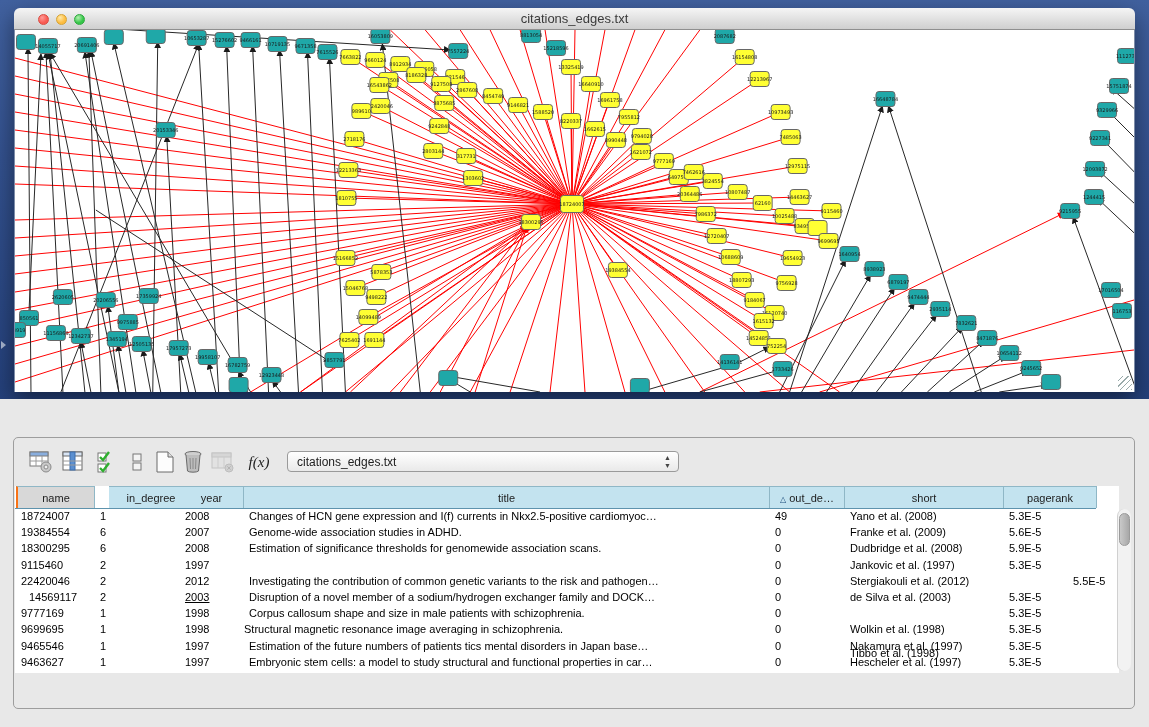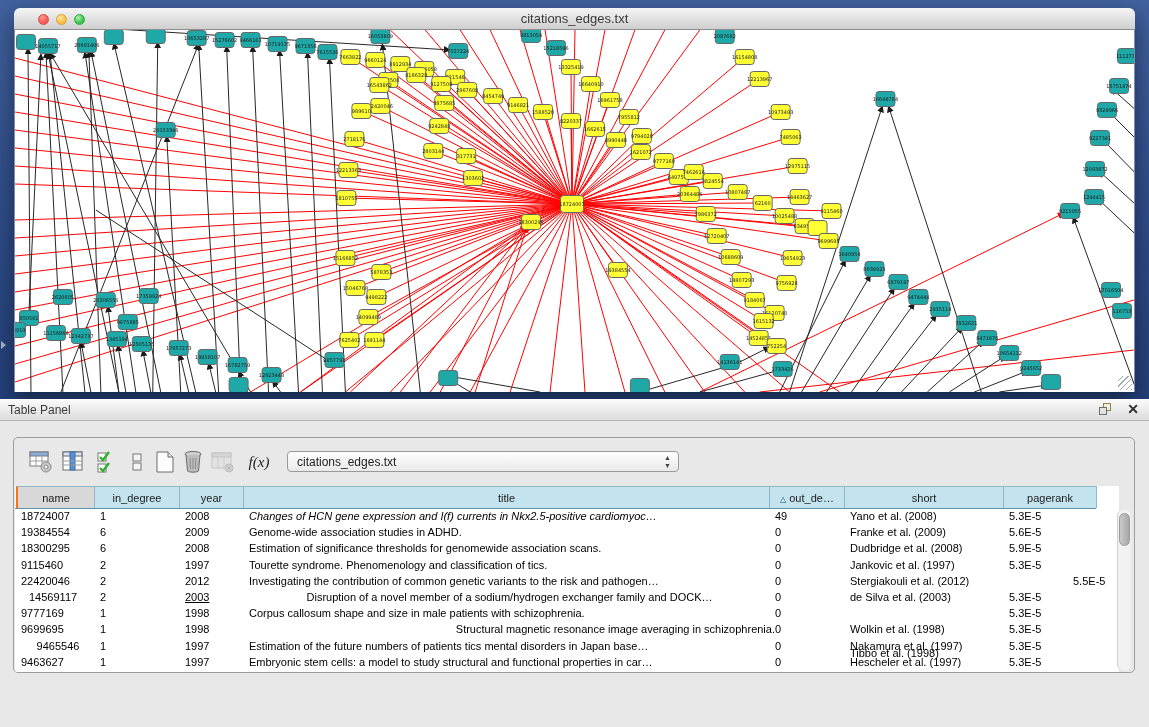--- a/index.html
+++ b/index.html
@@ -33,21 +33,21 @@
   .table-panel { position:absolute; left:0; top:399px; width:1149px; height:328px;
     background:#e8e8e8; }
   .panel-header { height:22px; background:linear-gradient(#fbfbfb,#dcdcdc);
     border-bottom:1px solid #b3b3b3; position:relative; }
   .panel-header .ptitle { position:absolute; left:8px; top:4px; font-size:12px; color:#3b3b3b; }
   .float-icon { position:absolute; right:36px; top:4px; width:14px; height:14px; }
   .float-icon .sq1 { position:absolute; left:4px; top:0; width:8px; height:8px; border:1px solid #8d8348; background:#f2edd8; }
   .float-icon .sq2 { position:absolute; left:0; top:4px; width:8px; height:8px; border:1px solid #6e6e6e; background:#e2e2e2; }
   .close-icon { position:absolute; right:10px; top:2px; font-size:14px; font-weight:bold; color:#2e2e2e; cursor:default; }
 
-  .inner-panel { position:absolute; left:13px; top:38px; width:1122px; height:236px;
+  .inner-panel { position:absolute; left:13px; top:38px; width:1122px; height:272px;
     border:1px solid #9d9d9d; border-radius:5px; background:#e8e8e8; overflow:hidden; }
   .toolbar { position:absolute; left:0; top:0; right:0; height:47px; }
   .tbtn { position:absolute; top:11px; width:26px; height:26px; border:none; background:transparent; padding:0; }
   .tbtn svg { display:block; }
   .fx { font-family:"Liberation Serif", serif; font-style:italic; font-size:15px; color:#222; }
   .selector { position:absolute; left:273px; top:13px; width:392px; height:21px;
     border:1px solid #9a9a9a; border-radius:4px;
     background:linear-gradient(#ffffff,#e9e9e9); font-size:12px; color:#222; }
   .selector .val { position:absolute; left:9px; top:3px; }
   .selector .steppers { position:absolute; right:7px; top:2px; font-size:7px; color:#444; line-height:8px; text-align:center; }
@@ -518,28 +518,20 @@
             <rect x="560.5" y="195.5" width="23" height="17" rx="3" fill="#ffff33" stroke="#666" stroke-width="1"></rect>
             <text x="572" y="205.8" text-anchor="middle" font-size="5" fill="#1a1a1a" font-family="DejaVu Sans, sans-serif">18724007</text>
           </g>
       </svg>
       <div class="resize-grip"></div>
     </div>
   </div>
 </div>
 
 <div class="table-panel">
-  <div class="panel-header">
-    <span class="ptitle">Table Panel</span>
-    <span class="float-icon">
-        <span class="sq1"></span>
-        <span class="sq2"></span>
-      </span>
-    <span class="close-icon">✕</span>
-  </div>
 
   <div class="inner-panel">
     <div class="toolbar">
       <button class="tbtn" style="left:14px" title="">
         <svg width="26" height="26">
             <g>
               <rect x="2" y="3" width="18" height="14" fill="#fff" stroke="#7a7a7a"></rect>
               <rect x="2" y="3" width="18" height="4" fill="#89aede" stroke="#7a7a7a"></rect>
               <line x1="8" y1="7" x2="8" y2="17" stroke="#9a9a9a"></line>
               <line x1="14" y1="7" x2="14" y2="17" stroke="#9a9a9a"></line>
@@ -613,102 +605,101 @@
 
       <div class="selector">
         <span class="val">citations_edges.txt</span>
         <span class="steppers">▲<br>▼</span>
       </div>
     </div>
 
     <div class="ntable">
       <div class="thead" id="thead">
           <div class="th first" style="left: 1px; width: 79px;">name</div>
-          <div class="th" style="left: 80px; width: 85px;">in_degree</div>
+          <div class="th" style="left: 94px; width: 85px;">in_degree</div>
           <div class="th" style="left: 165px; width: 64px;">year</div>
           <div class="th" style="left: 229px; width: 526px;">title</div>
           <div class="th" style="left: 755px; width: 75px;"><span class="sorttri">△</span>out_de…</div>
           <div class="th" style="left: 830px; width: 159px;">short</div>
           <div class="th" style="left: 989px; width: 93px;">pagerank</div>
         </div>
       <div class="tbody" id="tbody">
           <div class="tr">
             <div class="td" style="left: 1px; width: 79px;">18724007</div>
             <div class="td" style="left: 80px; width: 85px;">1</div>
             <div class="td" style="left: 165px; width: 64px;">2008</div>
-            <div class="td" style="left: 229px; width: 526px; font-style: italic;">Changes of HCN gene expression and I(f) currents in Nkx2.5-positive cardiomyoc…</div>
+            <div class="td" style="left: 229px; width: 526px;">Changes of HCN gene expression and I(f) currents in Nkx2.5-positive cardiomyoc…</div>
             <div class="td" style="left: 755px; width: 75px;">49</div>
             <div class="td" style="left: 830px; width: 159px;">Yano et al. (2008)</div>
             <div class="td" style="left: 989px; width: 93px;">5.3E-5</div>
           </div>
           <div class="tr">
             <div class="td" style="left: 1px; width: 79px;">19384554</div>
             <div class="td" style="left: 80px; width: 85px;">6</div>
-            <div class="td" style="left: 165px; width: 64px;">2009</div>
+            <div class="td" style="left: 165px; width: 64px;">2007</div>
             <div class="td" style="left: 229px; width: 526px;">Genome-wide association studies in ADHD.</div>
             <div class="td" style="left: 755px; width: 75px;">0</div>
             <div class="td" style="left: 830px; width: 159px;">Franke et al. (2009)</div>
             <div class="td" style="left: 989px; width: 93px;">5.6E-5</div>
           </div>
           <div class="tr">
             <div class="td" style="left: 1px; width: 79px;">18300295</div>
             <div class="td" style="left: 80px; width: 85px;">6</div>
             <div class="td" style="left: 165px; width: 64px;">2008</div>
             <div class="td" style="left: 229px; width: 526px;">Estimation of significance thresholds for genomewide association scans.</div>
             <div class="td" style="left: 755px; width: 75px;">0</div>
             <div class="td" style="left: 830px; width: 159px;">Dudbridge et al. (2008)</div>
             <div class="td" style="left: 989px; width: 93px;">5.9E-5</div>
           </div>
           <div class="tr">
             <div class="td" style="left: 1px; width: 79px;">9115460</div>
             <div class="td" style="left: 80px; width: 85px;">2</div>
             <div class="td" style="left: 165px; width: 64px;">1997</div>
-            <div class="td" style="left: 229px; width: 526px;">Tourette syndrome. Phenomenology and classification of tics.</div>
             <div class="td" style="left: 755px; width: 75px;">0</div>
             <div class="td" style="left: 830px; width: 159px;">Jankovic et al. (1997)</div>
             <div class="td" style="left: 989px; width: 93px;">5.3E-5</div>
           </div>
           <div class="tr">
             <div class="td" style="left: 1px; width: 79px;">22420046</div>
             <div class="td" style="left: 80px; width: 85px;">2</div>
             <div class="td" style="left: 165px; width: 64px;">2012</div>
             <div class="td" style="left: 229px; width: 526px;">Investigating the contribution of common genetic variants to the risk and pathogen…</div>
             <div class="td" style="left: 755px; width: 75px;">0</div>
             <div class="td" style="left: 830px; width: 159px;">Stergiakouli et al. (2012)</div>
             <div class="td" style="left: 1046px; width: 93px; margin-left: 7px;">5.5E-5</div>
           </div>
           <div class="tr">
             <div class="td" style="left: 9px; width: 79px;">14569117</div>
             <div class="td" style="left: 80px; width: 85px;">2</div>
             <div class="td" style="left: 165px; width: 64px; text-decoration: underline;">2003</div>
-            <div class="td" style="left: 229px; width: 526px; text-align: center;">Disruption of a novel member of a sodium/hydrogen exchanger family and DOCK…</div>
+            <div class="td" style="left: 229px; width: 526px;">Disruption of a novel member of a sodium/hydrogen exchanger family and DOCK…</div>
             <div class="td" style="left: 755px; width: 75px;">0</div>
             <div class="td" style="left: 830px; width: 159px;">de Silva et al. (2003)</div>
             <div class="td" style="left: 989px; width: 93px;">5.3E-5</div>
           </div>
           <div class="tr">
             <div class="td" style="left: 1px; width: 79px;">9777169</div>
             <div class="td" style="left: 80px; width: 85px;">1</div>
             <div class="td" style="left: 165px; width: 64px;">1998</div>
             <div class="td" style="left: 229px; width: 526px;">Corpus callosum shape and size in male patients with schizophrenia.</div>
             <div class="td" style="left: 755px; width: 75px;">0</div>
             <div class="td" style="left: 830px; width: 159px; margin-top: 40px;">Tibbo et al. (1998)</div>
             <div class="td" style="left: 989px; width: 93px;">5.3E-5</div>
           </div>
           <div class="tr">
             <div class="td" style="left: 1px; width: 79px;">9699695</div>
             <div class="td" style="left: 80px; width: 85px;">1</div>
             <div class="td" style="left: 165px; width: 64px;">1998</div>
-            <div class="td" style="left: 234px; width: 526px; text-align: right;">Structural magnetic resonance image averaging in schizophrenia.</div>
+            <div class="td" style="left: 224px; width: 526px;">Structural magnetic resonance image averaging in schizophrenia.</div>
             <div class="td" style="left: 755px; width: 75px;">0</div>
             <div class="td" style="left: 830px; width: 159px;">Wolkin et al. (1998)</div>
             <div class="td" style="left: 989px; width: 93px;">5.3E-5</div>
           </div>
           <div class="tr">
-            <div class="td" style="left: 1px; width: 79px; text-align: center;">9465546</div>
+            <div class="td" style="left: 1px; width: 79px;">9465546</div>
             <div class="td" style="left: 80px; width: 85px;">1</div>
             <div class="td" style="left: 165px; width: 64px;">1997</div>
             <div class="td" style="left: 229px; width: 526px;">Estimation of the future numbers of patients tics mental disorders in Japan base…</div>
             <div class="td" style="left: 755px; width: 75px;">0</div>
             <div class="td" style="left: 830px; width: 159px;">Nakamura et al. (1997)</div>
             <div class="td" style="left: 989px; width: 93px;">5.3E-5</div>
           </div>
           <div class="tr">
             <div class="td" style="left: 1px; width: 79px;">9463627</div>
             <div class="td" style="left: 80px; width: 85px;">1</div>

